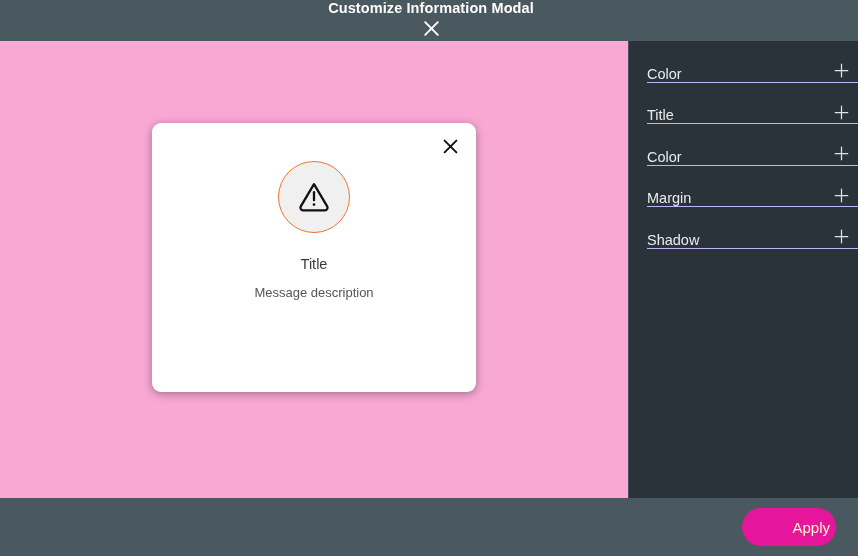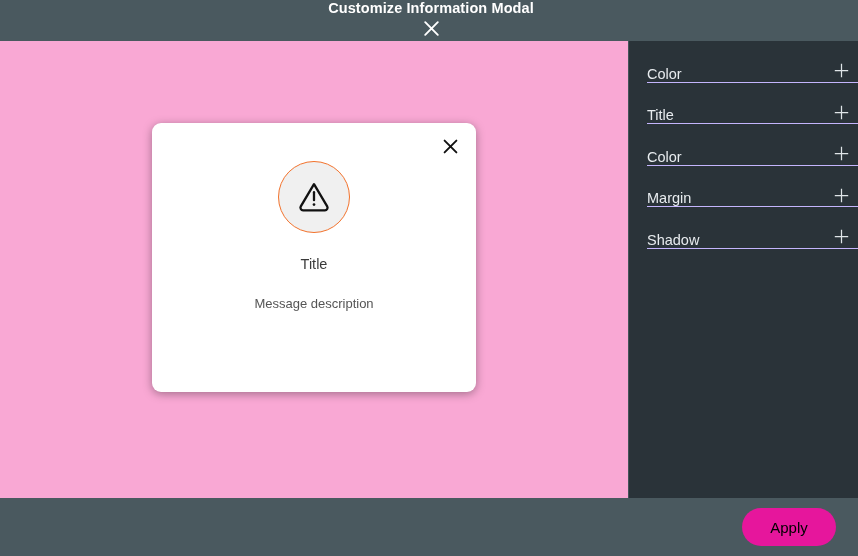--- a/index.html
+++ b/index.html
@@ -117,21 +117,21 @@
   }
   .icon-circle svg { display: block; }
 
   .card-title {
     margin-top: 23px;
     font-size: 14.5px;
     color: #3a3a3a;
     text-align: center;
   }
   .card-message {
-    margin-top: 24px;
+    margin-top: 13px;
     font-size: 13px;
     color: #555555;
     text-align: center;
   }
 
   
   .sidebar {
     flex: 1;
     background: #2a3339;
     padding-left: 18px;
@@ -169,28 +169,29 @@
     min-height: 58px;
     background: #4a595f;
     display: flex;
     align-items: center;
     justify-content: flex-end;
     padding-right: 22px;
     box-sizing: border-box;
   }
   .apply-btn {
     background: #e6169c;
-    color: #000000;
+    color: #fef9c3;
     font-size: 15px;
     border: none;
     border-radius: 22px;
     width: 94px;
     height: 38px;
     cursor: pointer;
     font-family: "Liberation Sans", sans-serif;
+    text-align: right;
   }
 </style>
 </head>
 <body>
 
 <div class="app">
 
   <div class="titlebar">
     <span class="titlebar-title">Customize Information Modal</span>
     <div class="titlebar-close">

